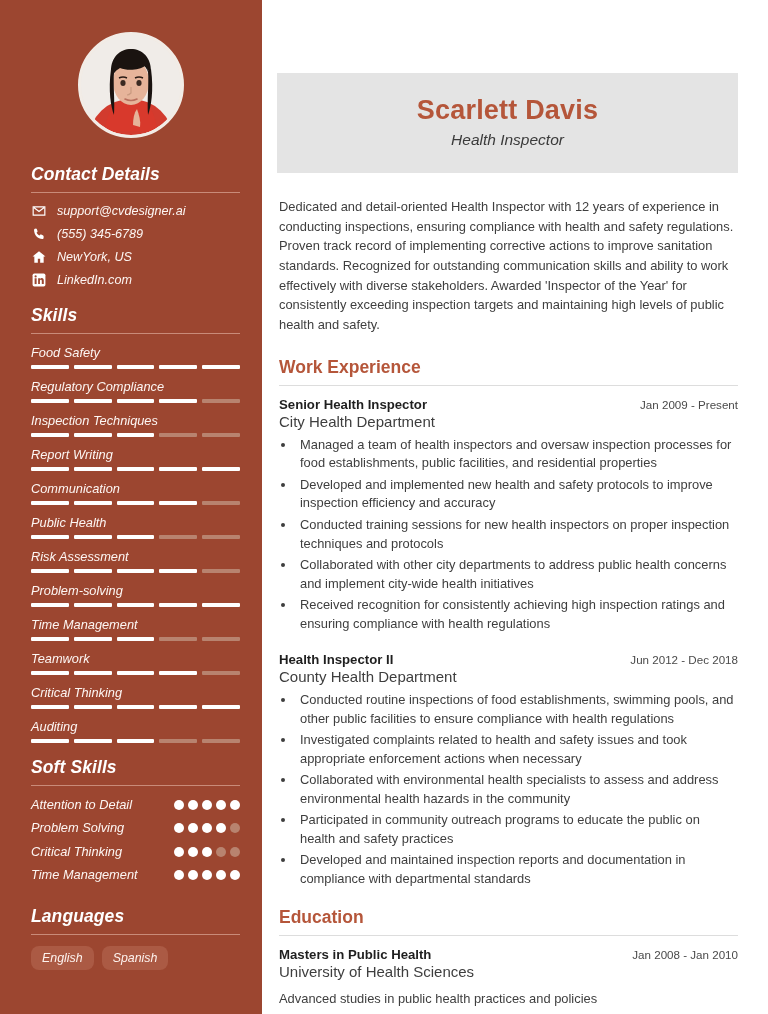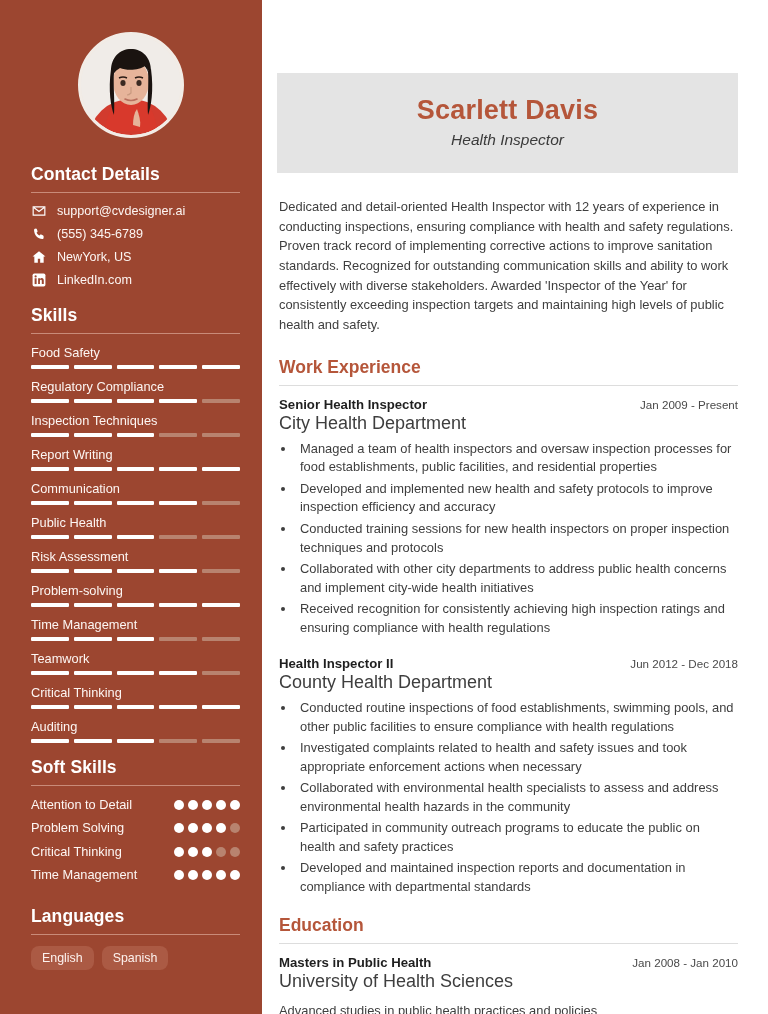--- a/index.html
+++ b/index.html
@@ -19,21 +19,21 @@
     position: relative;
   }
   .photo-wrap { display:flex; justify-content:center; padding-top: 32px; padding-bottom: 22px; }
   .photo {
     width: 106px; height: 106px; border-radius: 50%;
     border: 3px solid #f2ece6; overflow: hidden;
     background: #efeae4; position: relative;
   }
   .photo svg { display:block; width:100%; height:100%; }
 
-  .side-pad { padding: 0 22px 0 31px; }
+  .side-pad { padding: 0 22px 0 31px; font-style: italic; }
 
   .side-h {
     font-size: 17.5px; font-weight: bold; color:#ffffff;
     letter-spacing: .1px; margin-top: 4px;
   }
   .side-rule { height:1px; background:#c98b79; margin: 7px 0 11px 0; }
 
   .contact-list { margin-top: 2px; }
   .contact-row {
     display:flex; align-items:center; gap:11px;
@@ -84,21 +84,21 @@
 
   .sec-h {
     color:#b5563a; font-size:17.5px; font-weight:bold; margin-left:2px;
   }
   .sec-rule { height:1px; background:#dddddd; margin:7px 0 11px 2px; }
 
   .entry { margin-bottom: 6px; margin-left:2px; }
   .entry-top { display:flex; align-items:baseline; justify-content:space-between; gap:12px; }
   .entry-title { font-size:13.2px; font-weight:bold; color:#1f1f1f; }
   .entry-date { font-size:11.6px; color:#4a4a4a; white-space:nowrap;text-align:right; }
-  .entry-sub { font-size:18px; color:#3e3e3e; margin-top:1px; }
+  .entry-sub { font-size:15px; color:#3e3e3e; margin-top:1px; }
   .entry-desc { font-size:12.9px; color:#3e3e3e; margin-top:9px; line-height:1.5; }
 
   ul.bullets { margin: 6px 0 0 17px; padding:0; }
   ul.bullets li {
     font-size:12.9px; line-height:1.46; color:#3e3e3e;
     margin-bottom:2.5px; padding-left:4px;
   }
   .gap { height: 12px; }
   .gap-sm { height: 9px; }
 </style>

